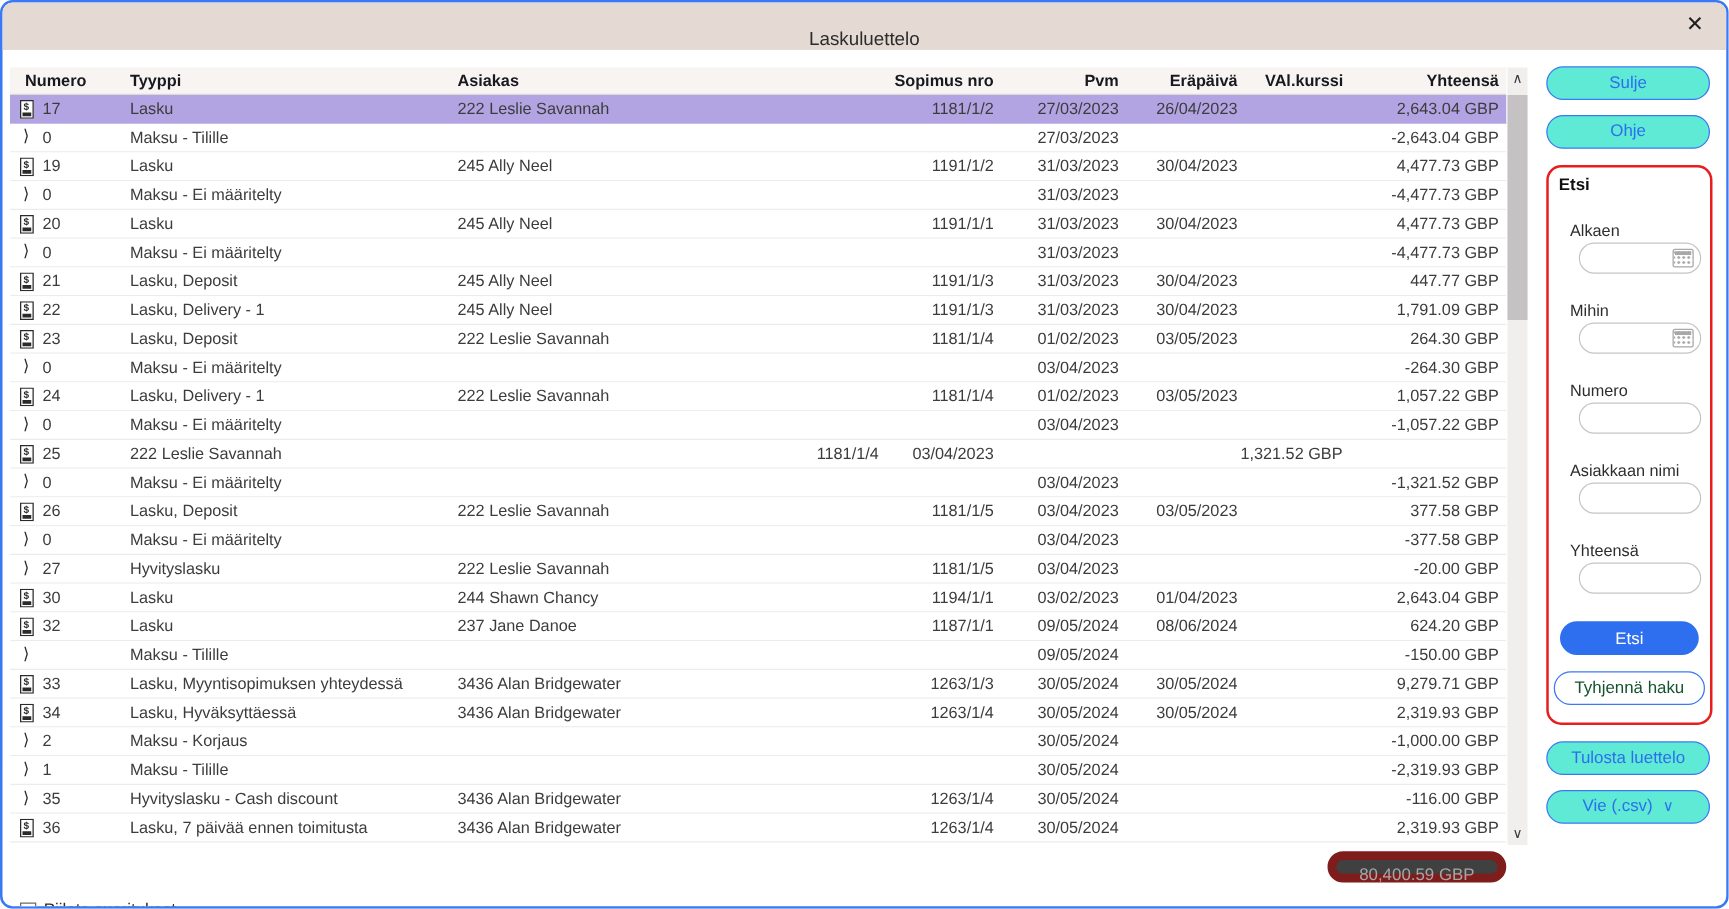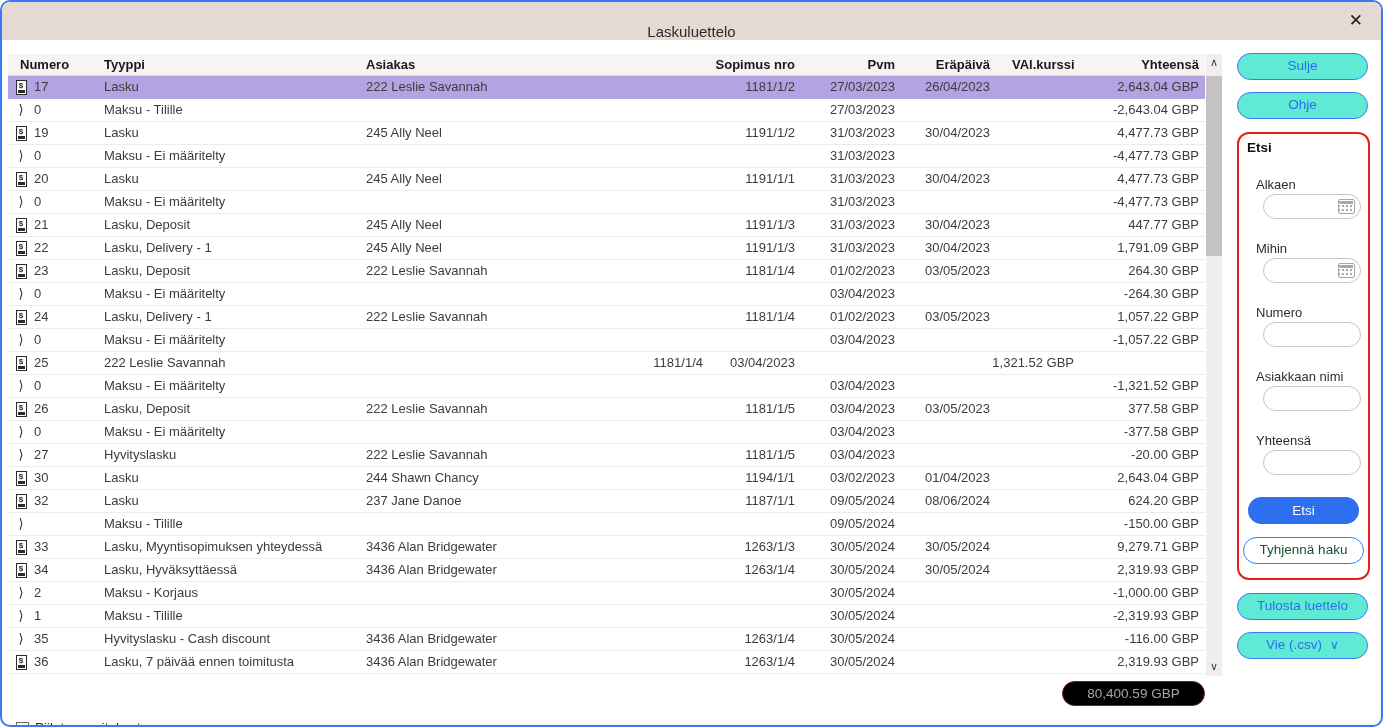--- a/index.html
+++ b/index.html
@@ -59,21 +59,21 @@
   .sb-arrow { font-family:"DejaVu Sans",sans-serif; font-size:11px; color:#3c3c3c; height:18px; line-height:18px; }
   .sb-track { position:relative; flex:1; width:100%; }
   .sb-thumb { position:absolute; left:0; top:4px; width:100%; height:180px; background:#c4c2c2; }
 
   
   .footer-check { position:absolute; left:14px; top:718px; display:flex; align-items:flex-end; gap:6px; }
   .checkbox { width:13px; height:13px; border:1.5px solid #6b6b6b; background:#fff; display:inline-block; }
   .footer-check span.lbl { font-size:13.5px; color:#2b2b2b; }
   .total-pill {
     position:absolute; left:1060px; top:679px; width:143px; height:25px;
-    background:#000000; border:1px solid #7f1d1d; border-radius:13px;
+    background:#404040; border:7px solid #7f1d1d; border-radius:13px;
     text-align:center; line-height:23px; font-size:13.5px; color:#a6a6a6;
   }
 
   
   .panel { position:absolute; left:1235px; top:51px; width:133px; }
   .btn {
     display:block; width:131px; height:27px; border:1.5px solid #3b79f2; border-radius:14px;
     background:#5eead4; color:#2e6eee; font-size:13.5px; text-align:center; line-height:24px;
     font-family:"Liberation Sans","DejaVu Sans",sans-serif; cursor:default;
   }

